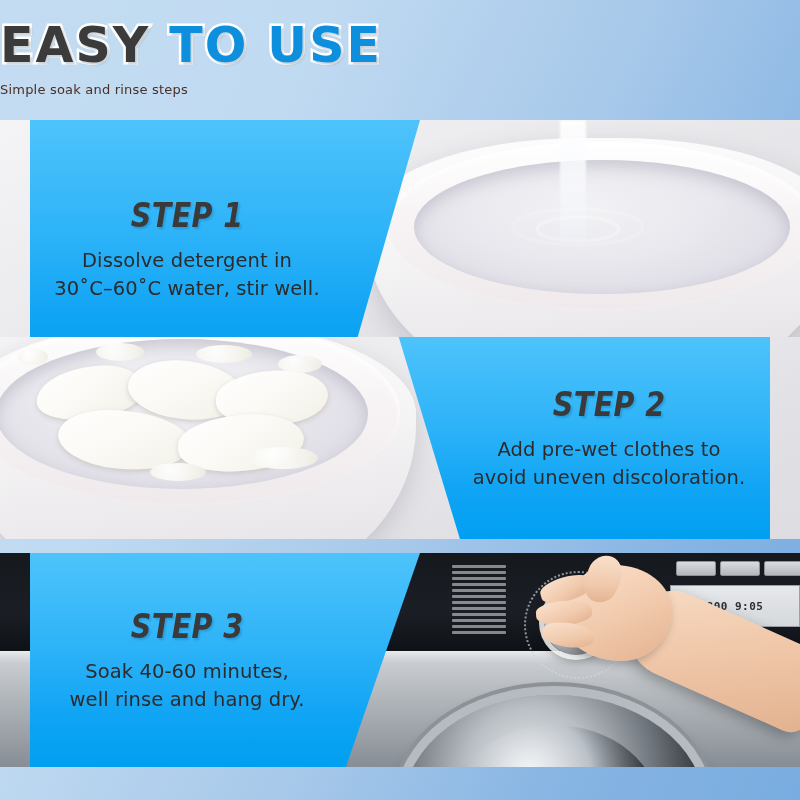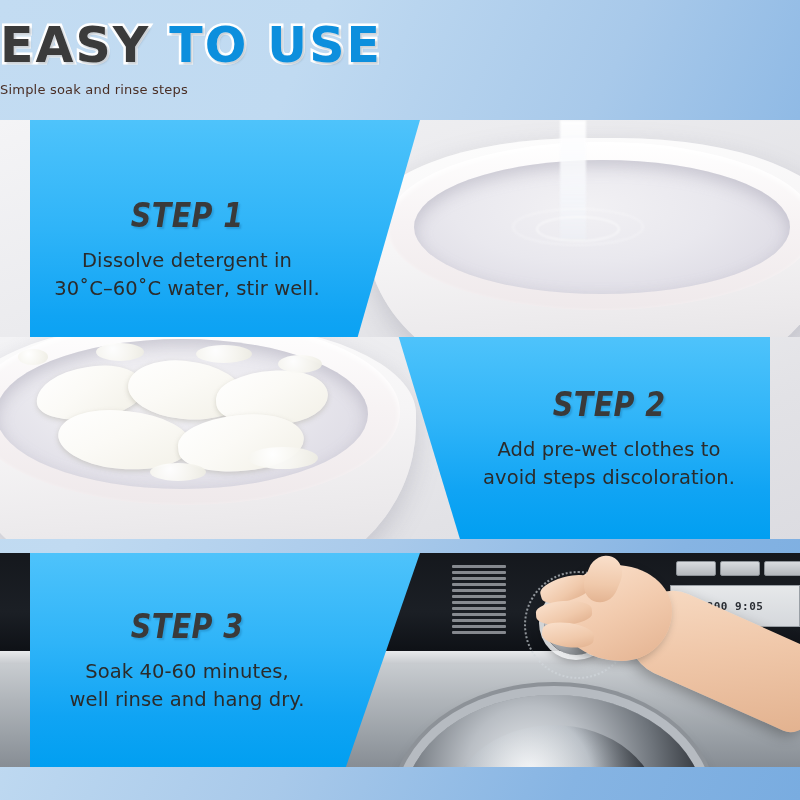--- a/index.html
+++ b/index.html
@@ -344,21 +344,21 @@
         <div class="suds" style="left:248px; top:110px; width:70px; height:22px;"></div>
         <div class="suds" style="left:150px; top:126px; width:56px; height:18px;"></div>
       </div>
     </div>
 
     <div class="panel panel-right">
       <div class="panel-inner">
         <div class="step-heading">STEP 2</div>
         <p class="step-desc">
           <span>Add pre-wet clothes to</span>
-          <span>avoid steps discoloration.</span>
+          <span>avoid uneven discoloration.</span>
         </p>
       </div>
     </div>
   </div>
 
   <div class="row" id="row-3">
 
     <div class="row-photo">
       <div class="photo-fill">
         <div class="wm-bg"></div>

